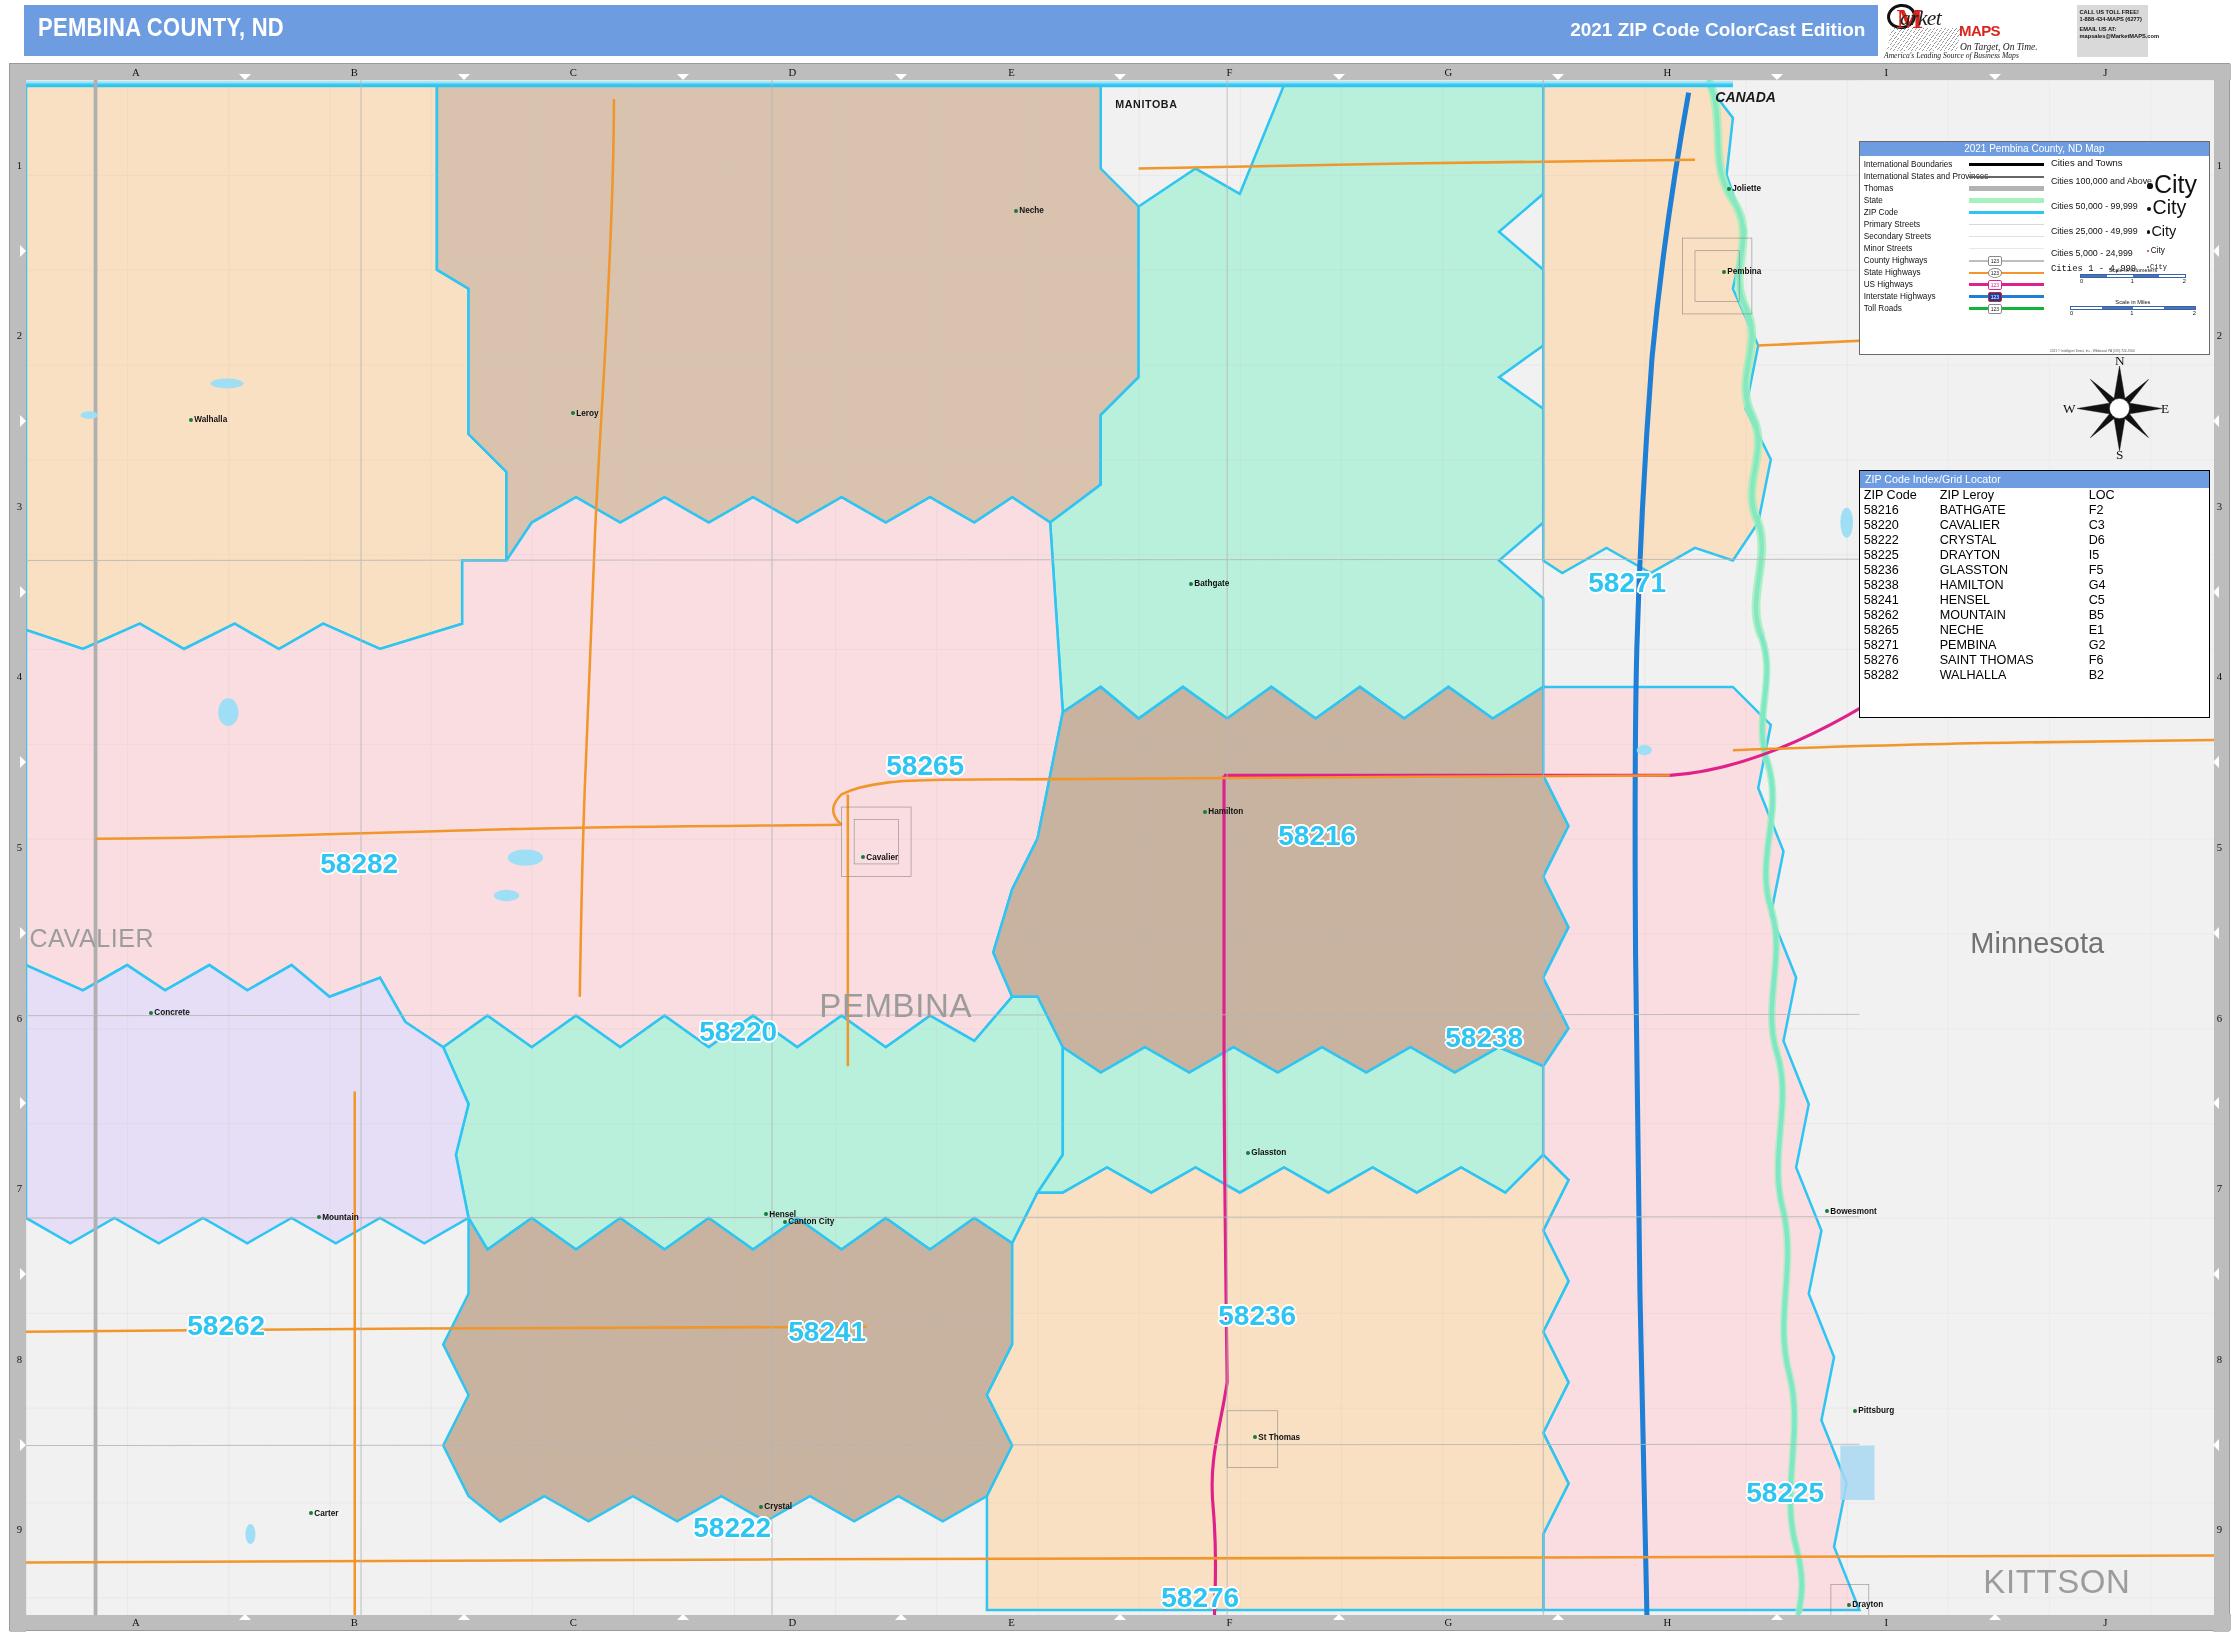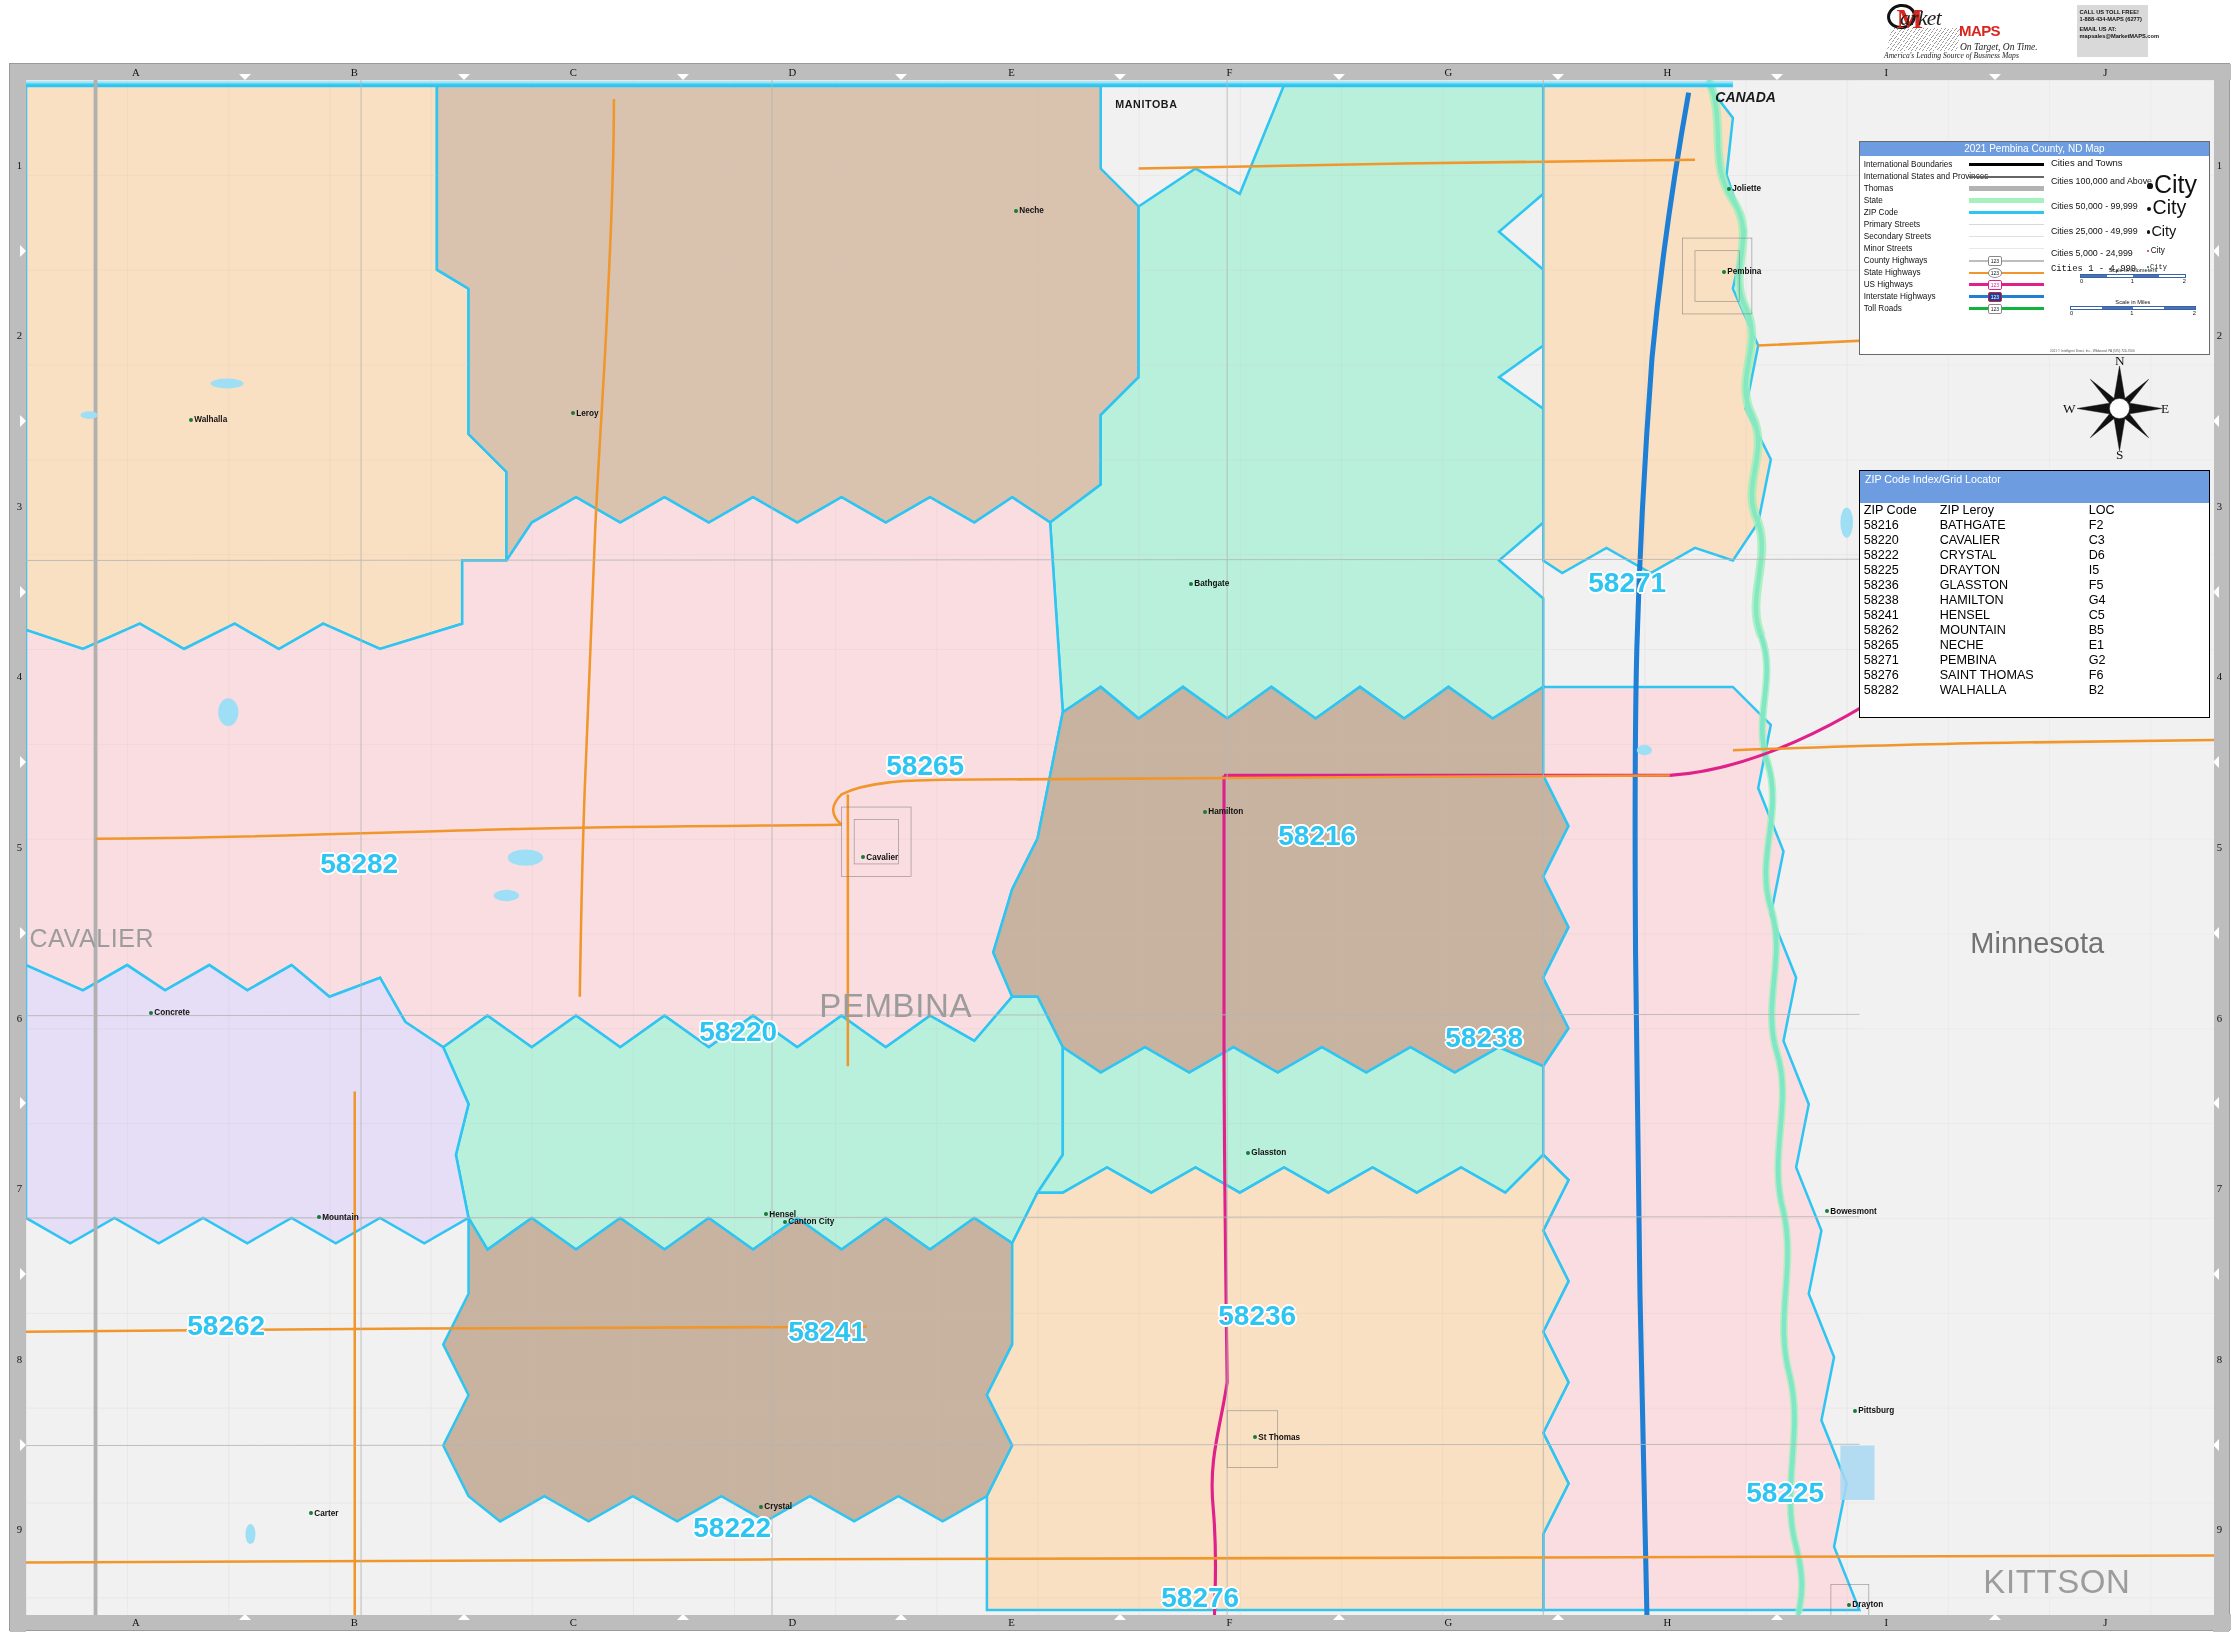--- a/index.html
+++ b/index.html
@@ -93,36 +93,40 @@
   .scale-bar { position:relative; height:4.4px; border:0.6px solid #3a62a8; margin-top:0.6px;}
   .scale-fill { position:absolute; top:0; height:100%; background:#4a72b8;}
   .scale-nums { position:relative; height:6.3px; font-size:5.7px; color:#111;}
   .scale-nums span { position:absolute; top:0; }
   #lg-copy { position:absolute; left:190px; bottom:1.3px; font-size:3.2px; color:#555;
     white-space:nowrap;}
 
   
   #zipindex { position:absolute; left:1849px; top:406px; width:351px; height:248px;
     background:#ffffff; border:0.6px solid #000; }
-  #zip-title { height:32px; background:#6d9de0; color:#fff; font-size:10.7px;
+  #zip-title { height:17px; background:#6d9de0; color:#fff; font-size:10.7px;
     line-height:16.4px; padding-left:5px; }
   #zip-table { width:100%; border-collapse:collapse; }
   #zip-table td { font-size:12.6px; color:#000; padding:0 0 0 3.8px; height:15px;
     line-height:15px; white-space:nowrap; font-family:"Liberation Sans", sans-serif;}
   .zc-code { width:76px; }
   .zc-name { width:149px; }
 
   
   #compass { position:absolute; left:2062px; top:297px; width:95px; height:95px; }
   .cdir { position:absolute; font-size:13.3px; color:#111; font-family:"Liberation Serif", serif;}
 </style>
 </head>
 <body>
 
 <div id="header">
+  <div id="header-bar">
+    <div id="title">PEMBINA COUNTY, ND</div>
+    <div id="edition">2021 ZIP Code ColorCast Edition</div>
+  </div>
   <div id="logo">
     <div id="logo-main">
       <div class="logo-m-ell"></div>
       <div class="logo-red">M</div>
       <div class="logo-mk" style="left:16px;top:3.8px;">arket</div>
       <div class="logo-scribble"></div>
       <div class="logo-maps">MAPS</div>
       <div class="logo-tag1">On Target,  On Time.</div>
       <div class="logo-tag2">America's Leading Source of Business Maps</div>
     </div>

